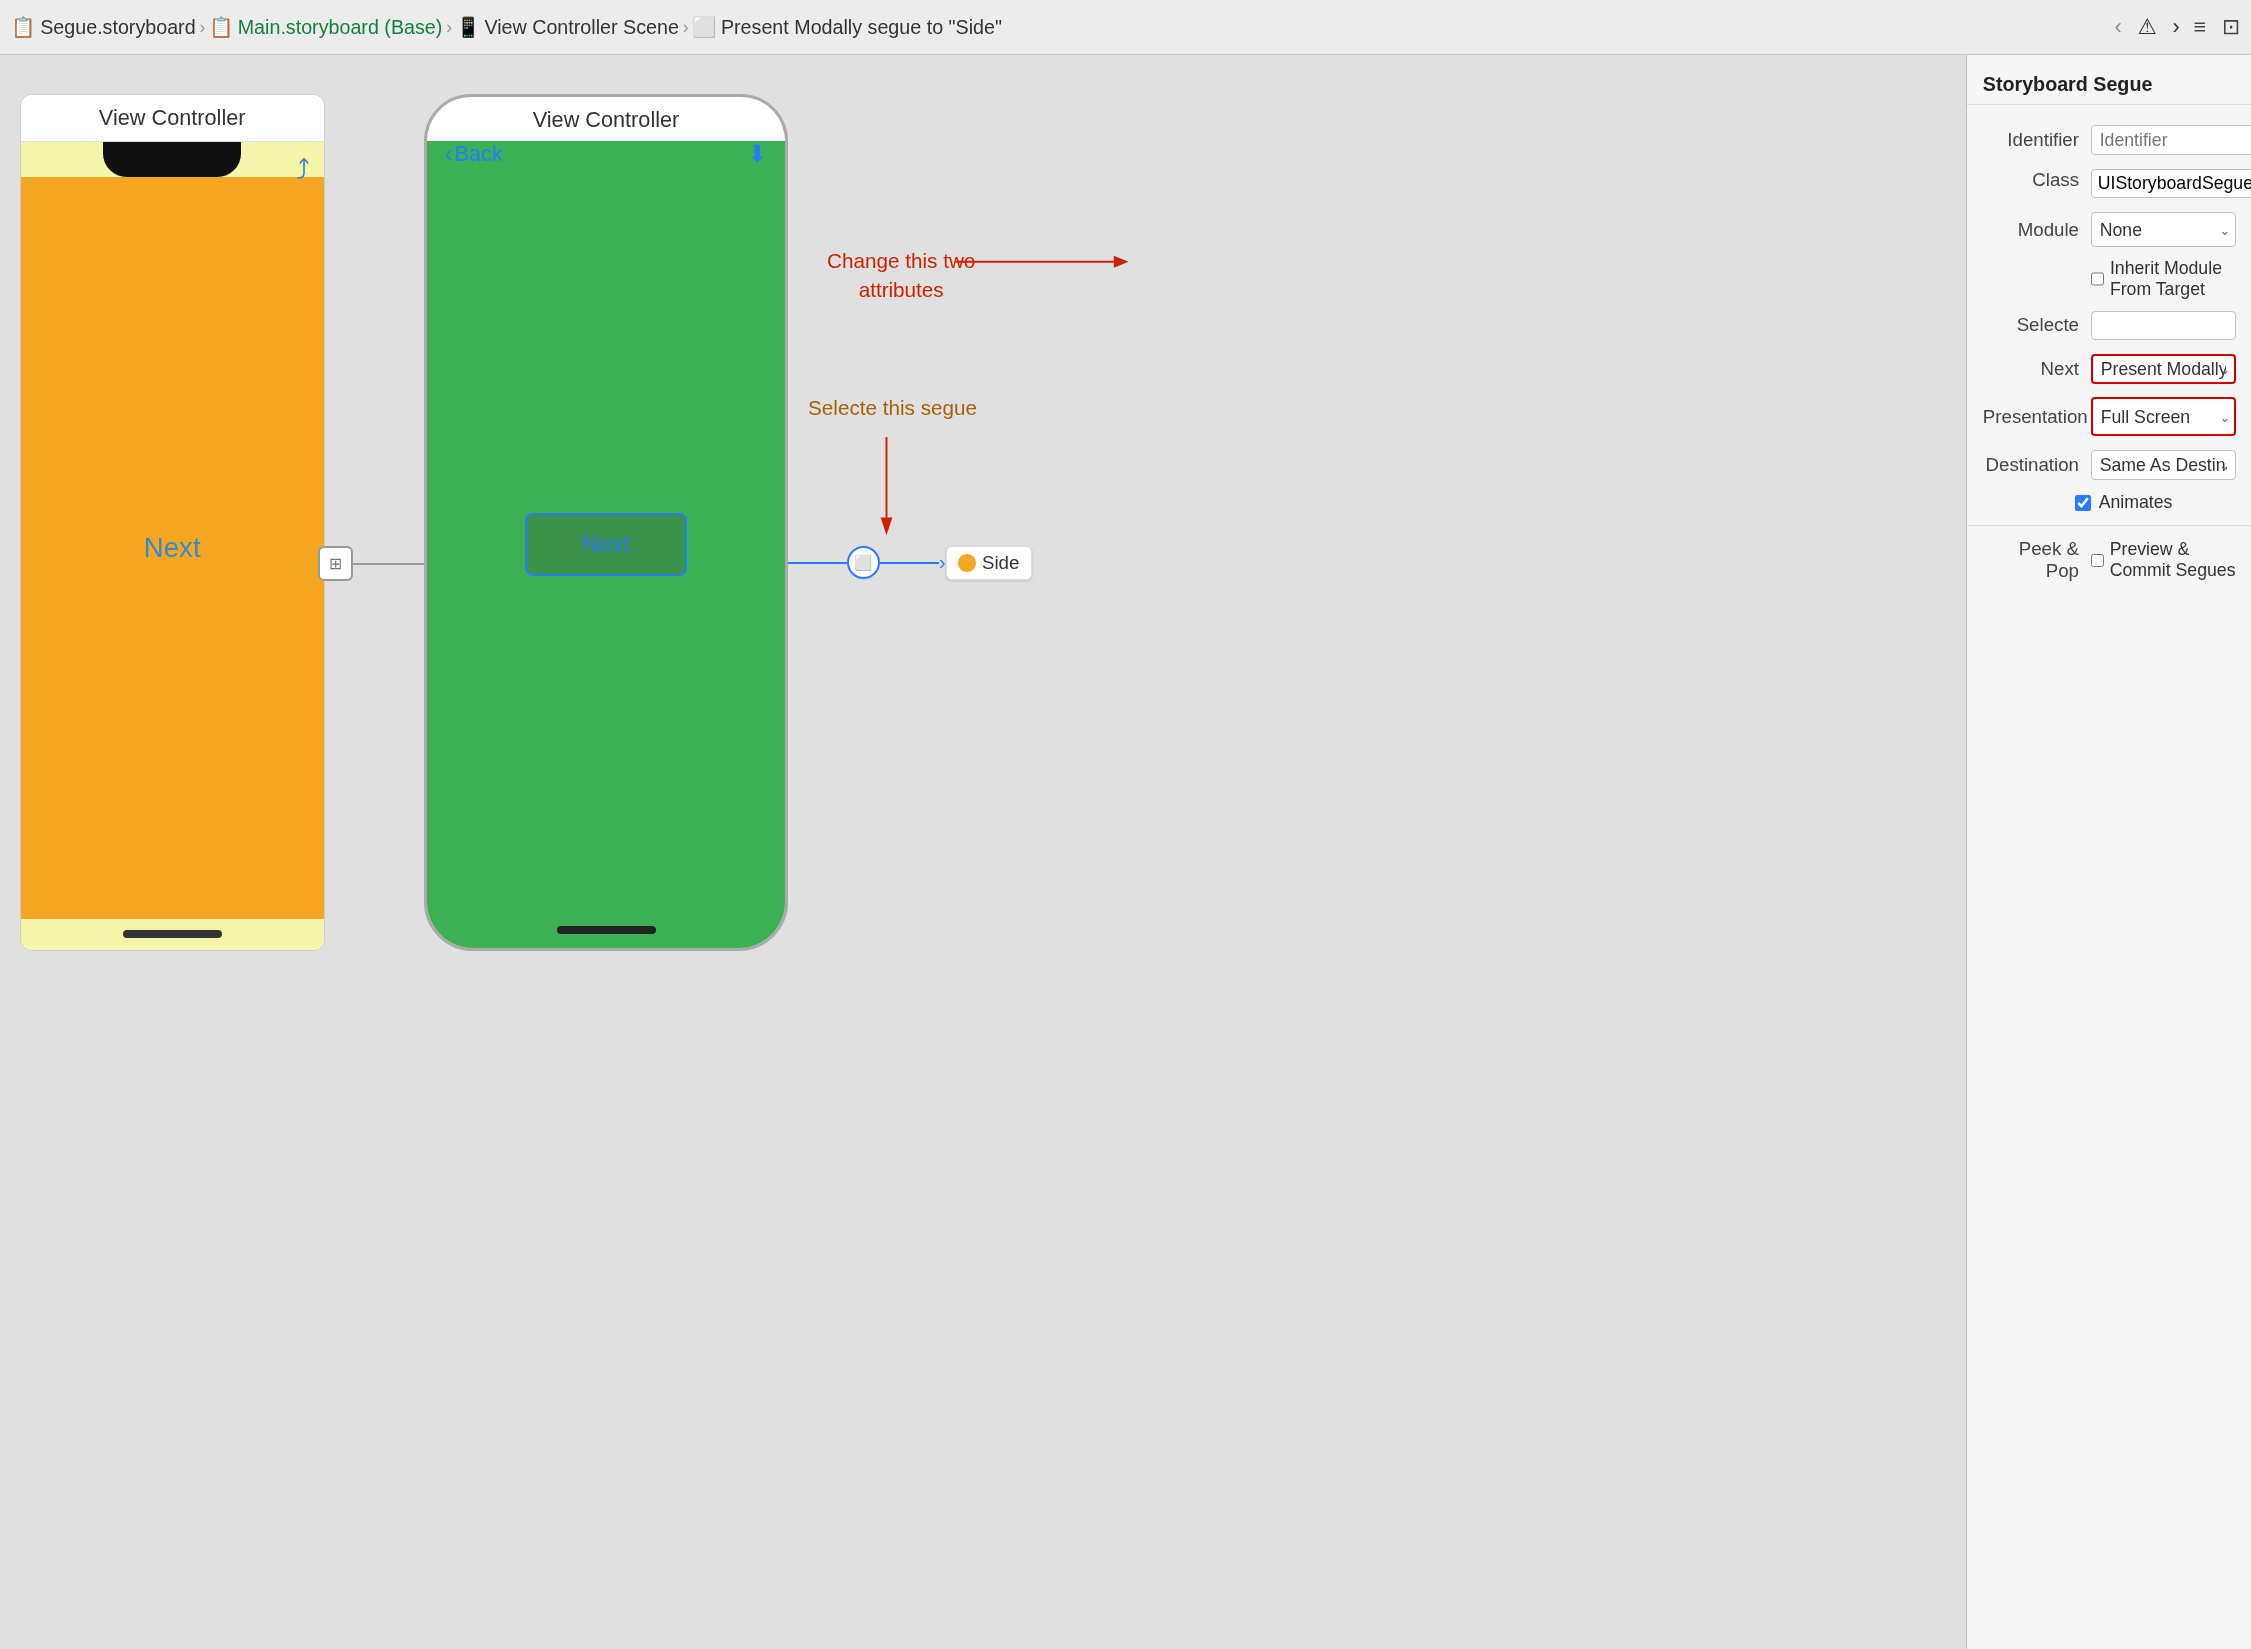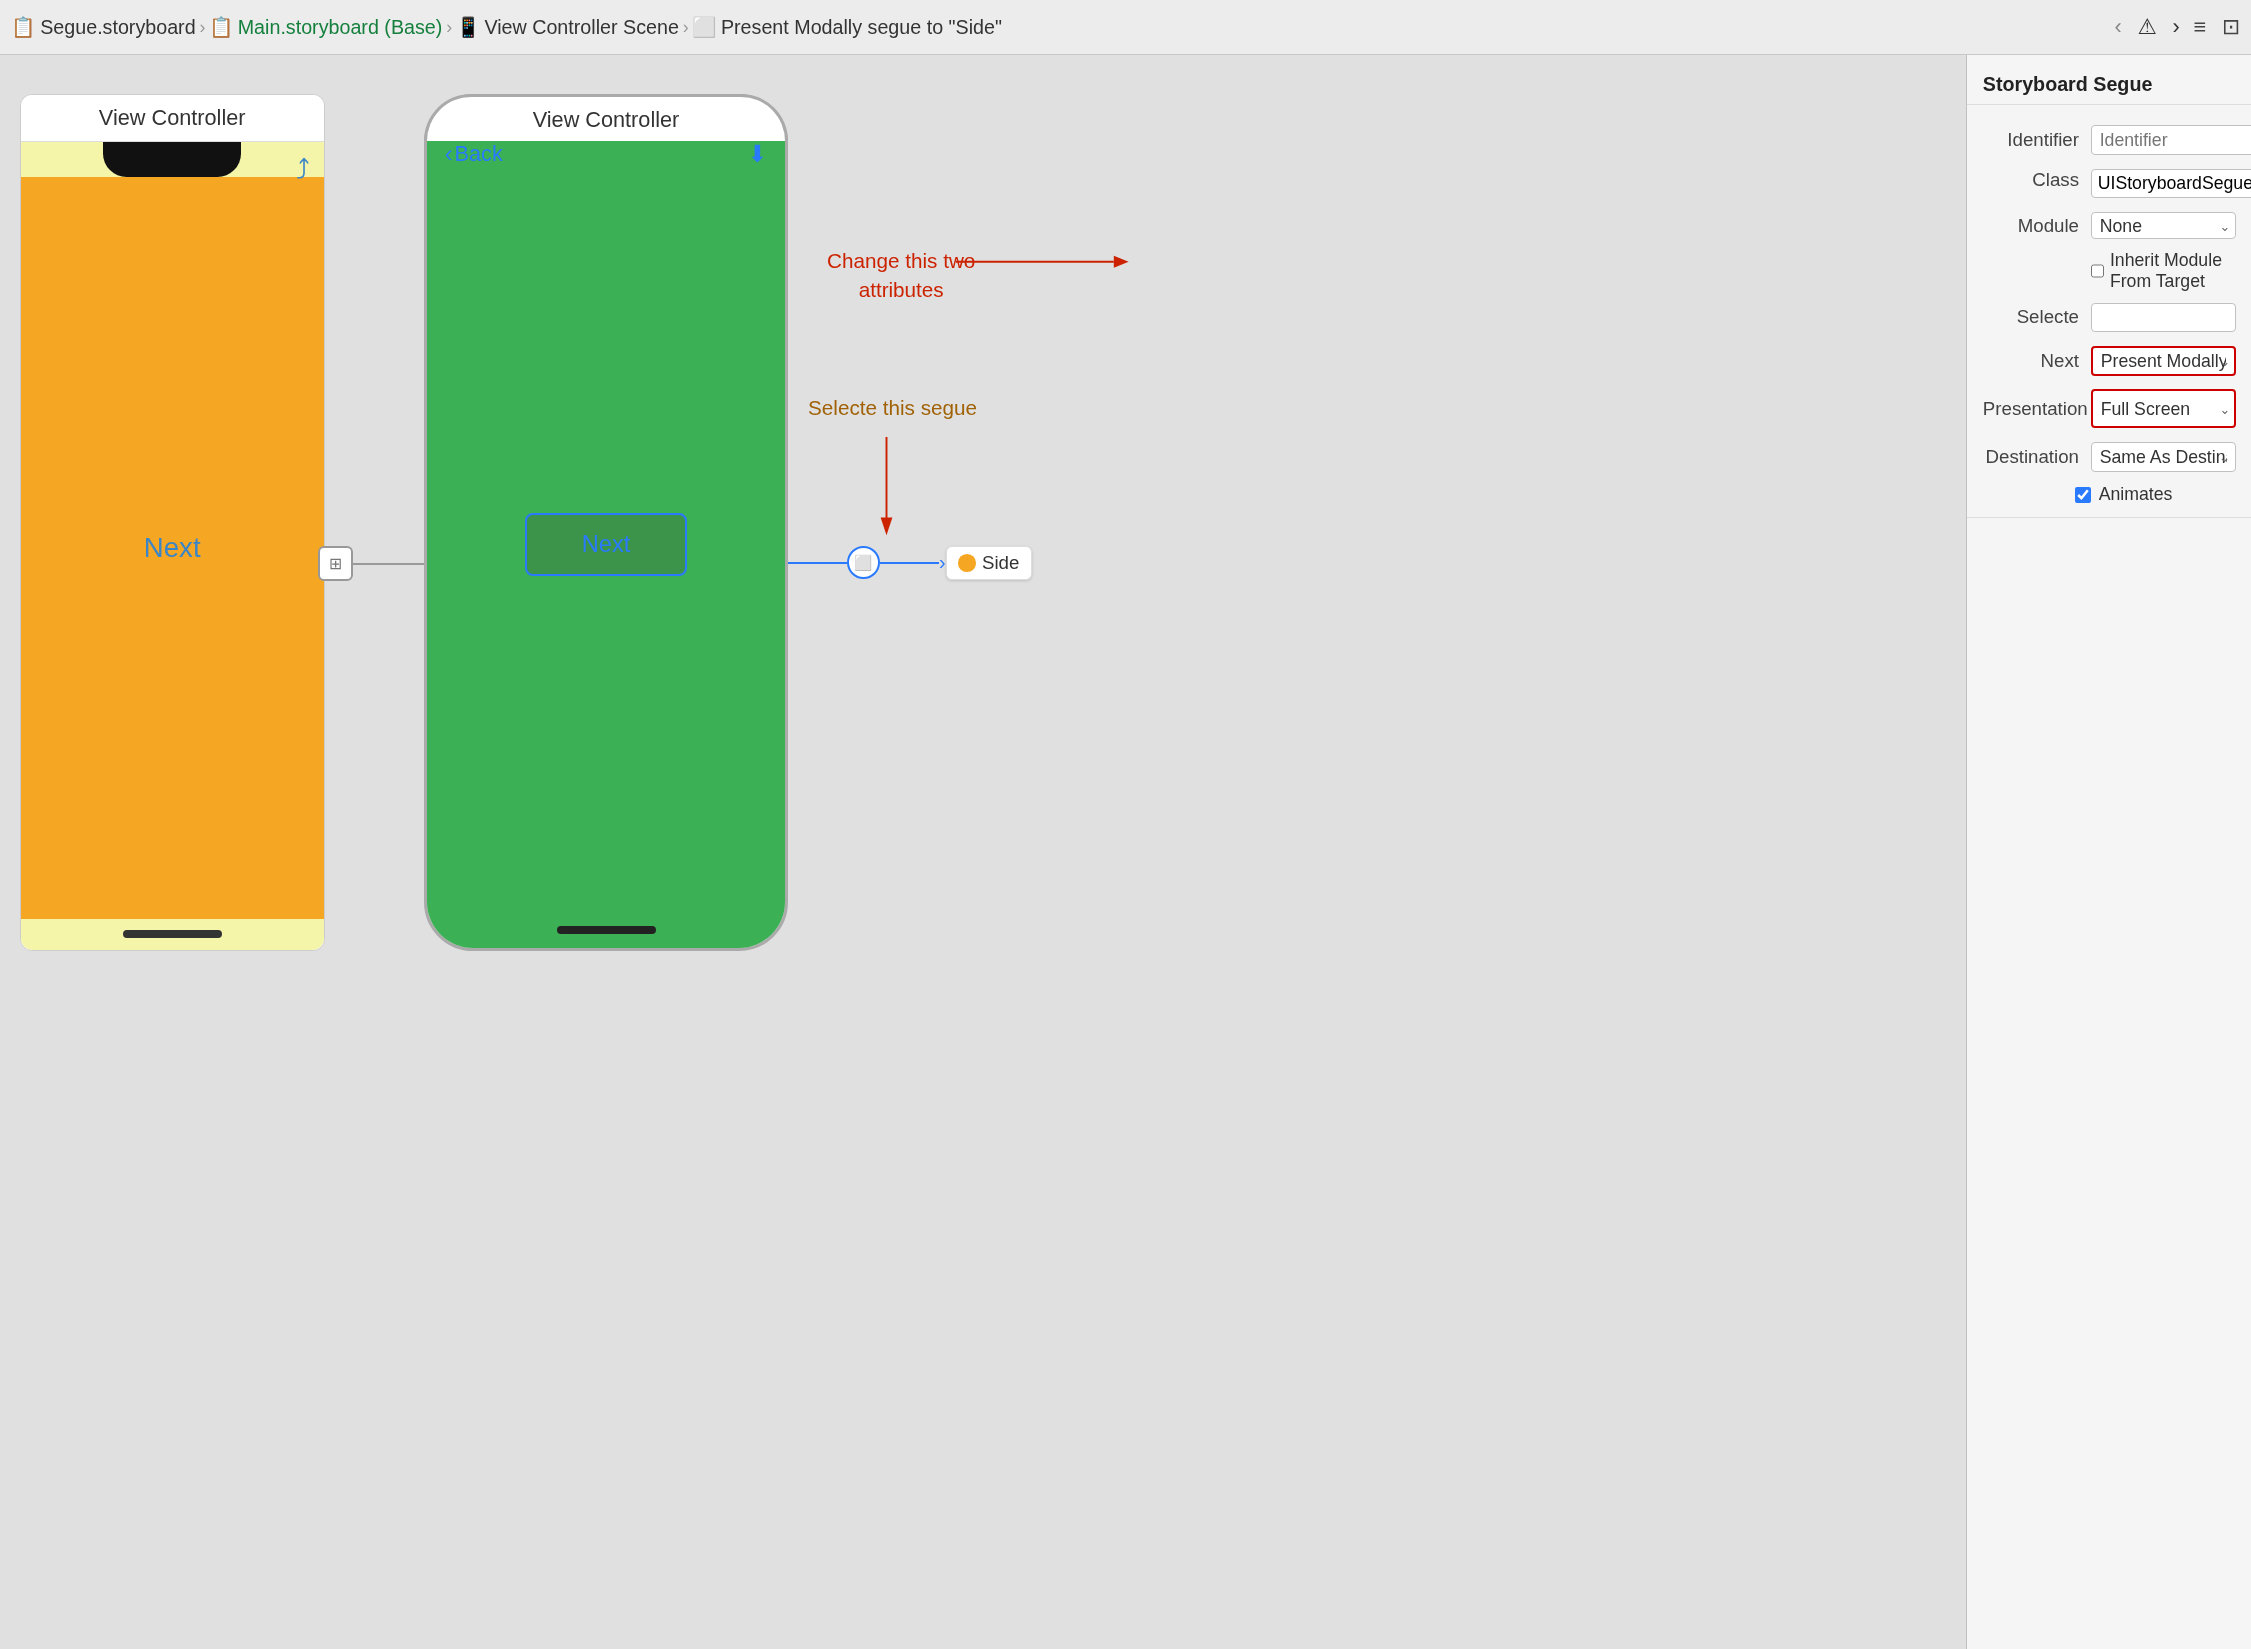--- a/index.html
+++ b/index.html
@@ -230,21 +230,21 @@
       outline: none;
       font-size: 17.7px;
       background: transparent;
     }
     .module-select-wrapper {
       flex: 1;
       position: relative;
     }
     .module-select-wrapper select {
       width: 100%;
-      height: 27px;
+      height: 35px;
       border: 1px solid #c0c0c0;
       border-radius: 3.9px;
       background: white;
       padding: 0 7.9px;
       font-size: 17.7px;
       color: #333;
       appearance: none;
     }
     .inherit-row {
       padding: 3.9px 15.8px 3.9px 124px;
@@ -525,18 +525,25 @@
         </div>
       </div>
 
       <div class="animates-row">
         <input type="checkbox" checked="" style="">
         <span>Animates</span>
       </div>
 
       <div class="divider"></div>
 
+      <div class="peek-row">
+        <span class="peek-label">Peek &amp; Pop</span>
+        <div class="peek-check">
+          <input type="checkbox" style="">
+          <span>Preview &amp; Commit Segues</span>
+        </div>
+      </div>
 
     </div>
   </div>
 
 </div>
 
 
 </body></html>

